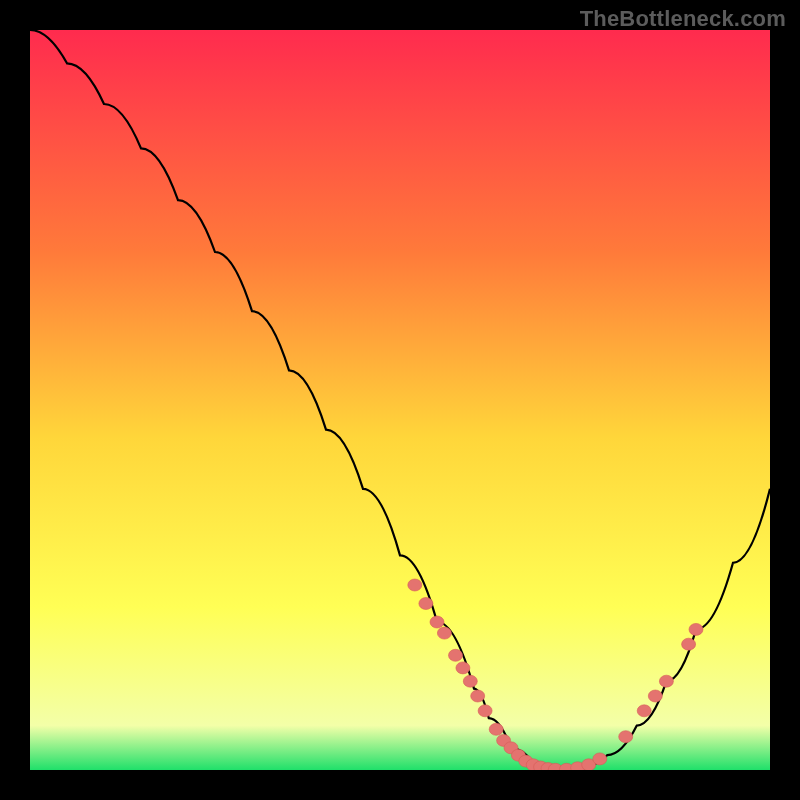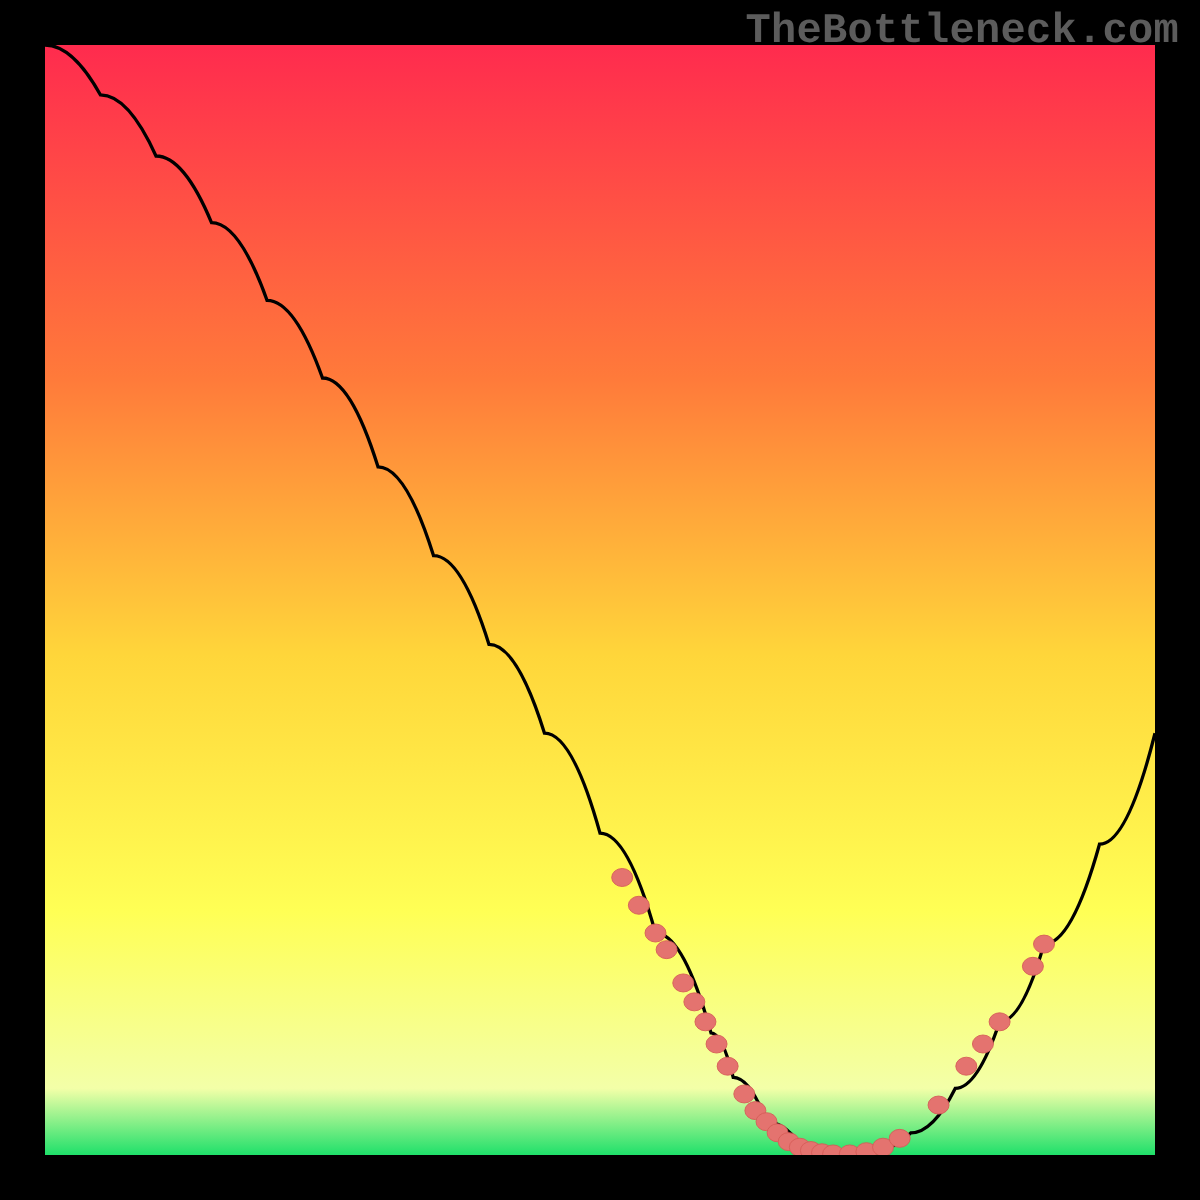--- a/index.html
+++ b/index.html
@@ -2,22 +2,22 @@
 <html><head>
 <meta charset="utf-8">
 <style>
   * { margin: 0; padding: 0; box-sizing: border-box; }
   html, body { width: 800px; height: 800px; background: #000; overflow: hidden; }
   .container { position: relative; width: 800px; height: 800px; background: #000; }
   .watermark {
     position: absolute;
     top: 6px;
     right: 14px;
-    font-family: Liberation Mono, monospace;
-    font-size: 28px;
+    font-family: Liberation Sans, sans-serif;
+    font-size: 22px;
     font-weight: bold;
     color: #5c5c5c;
     letter-spacing: 0.2px;
     z-index: 10;
   }
   .plot {
     position: absolute;
     left: 30px;
     top: 30px;
     width: 740px;

